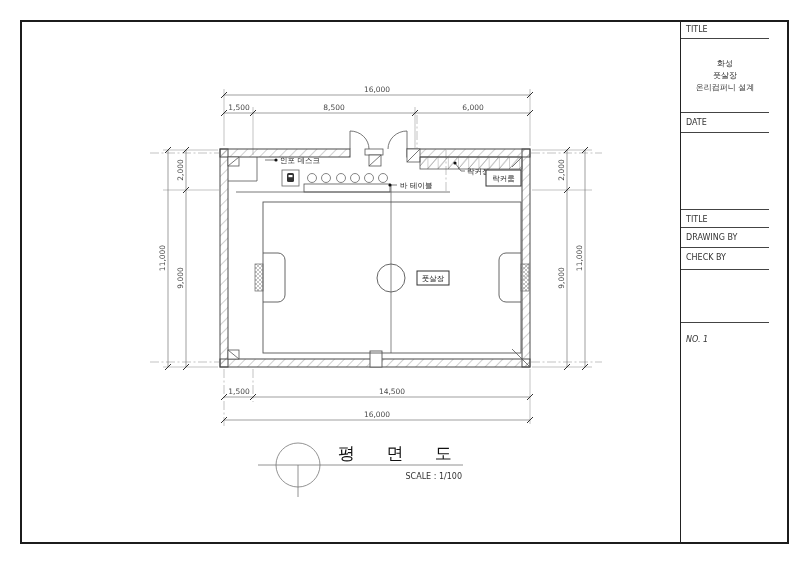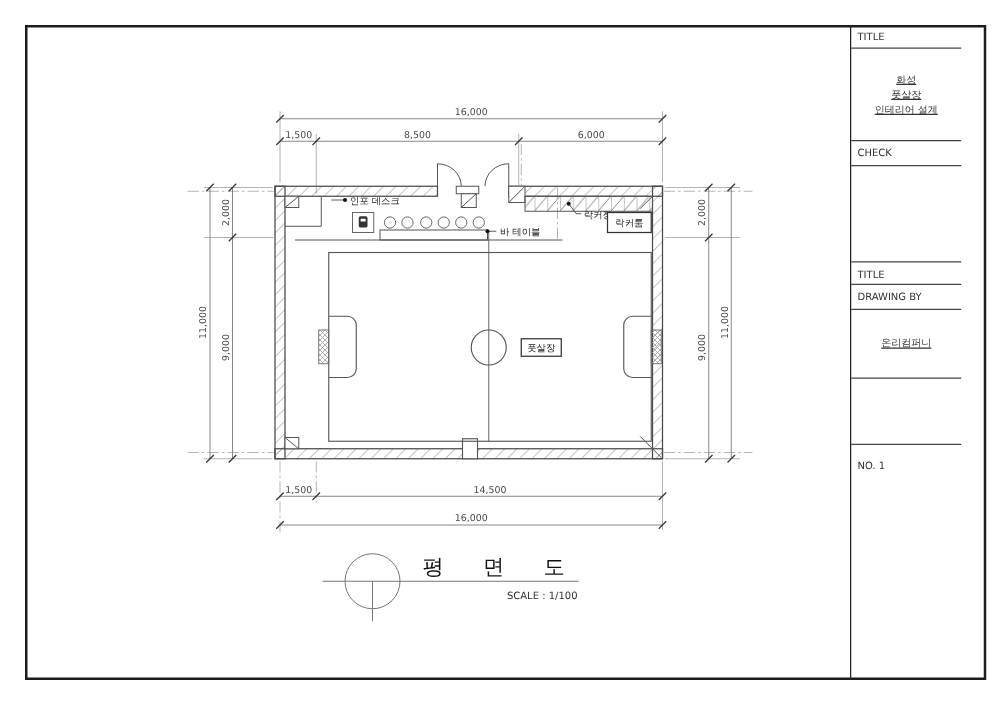--- a/index.html
+++ b/index.html
@@ -11,22 +11,22 @@
   svg text{font-family:"DejaVu Sans","Liberation Sans",sans-serif;}
   .dimtxt{font-size:7.5px;fill:#4a4a4a;}
   .lbltxt{font-size:7.5px;fill:#222;}
   .plantitle{font-size:17px;fill:#111;letter-spacing:13px;}
   .planscale{font-size:8px;fill:#333;}
   
   #tblock{position:absolute;left:680px;top:20px;width:89px;height:524px;
           border-left:1.5px solid #222;box-sizing:border-box;color:#333;}
   .tb-hdr{font-size:8px;padding:5px 0 0 5px;border-bottom:1px solid #444;box-sizing:border-box;}
   .tb-val{display:flex;align-items:center;justify-content:center;text-align:center;
-          font-size:8px;border-bottom:1px solid #444;box-sizing:border-box;line-height:12px;text-decoration:underline;}
-  .noborder{border-bottom:none;}
+          font-size:8px;border-bottom:1px solid #444;box-sizing:border-box;line-height:12px;}
+  .noborder{border-bottom:none;font-style:italic;}
 </style>
 </head>
 <body>
 
 <div id="page">
   <div id="frame"></div>
 
   <svg width="800" height="565" viewBox="0 0 800 565">
     <defs>
       <pattern id="hatchWall" width="7" height="7" patternUnits="userSpaceOnUse" patternTransform="rotate(45)">
@@ -214,24 +214,24 @@
     <text x="338" y="459" class="plantitle">평 면 도</text>
     <text x="462" y="479" class="planscale" text-anchor="end">SCALE : 1/100</text>
   </svg>
 
   <div id="tblock">
     <div class="tb-hdr" style="height:19px">TITLE</div>
     <div class="tb-val" style="height:74px">
       <div>
         <div>화성</div>
         <div>풋살장</div>
-        <div>인테리어 설계</div>
+        <div>온리컴퍼니 설계</div>
       </div>
     </div>
-    <div class="tb-hdr" style="height:20px">CHECK</div>
+    <div class="tb-hdr" style="height:20px">DATE</div>
     <div class="tb-val" style="height:77px"></div>
     <div class="tb-hdr" style="height:18px">TITLE</div>
     <div class="tb-hdr" style="height:20px">DRAWING BY</div>
-    <div class="tb-val" style="height:55px">온리컴퍼니</div>
+    <div class="tb-hdr" style="height:22px">CHECK BY</div>
     <div class="tb-val" style="height:53px"></div>
     <div class="tb-hdr noborder" style="height:33px;border-bottom:none;padding-top:12px">NO. 1</div>
   </div>
 </div>
 
 </body></html>

